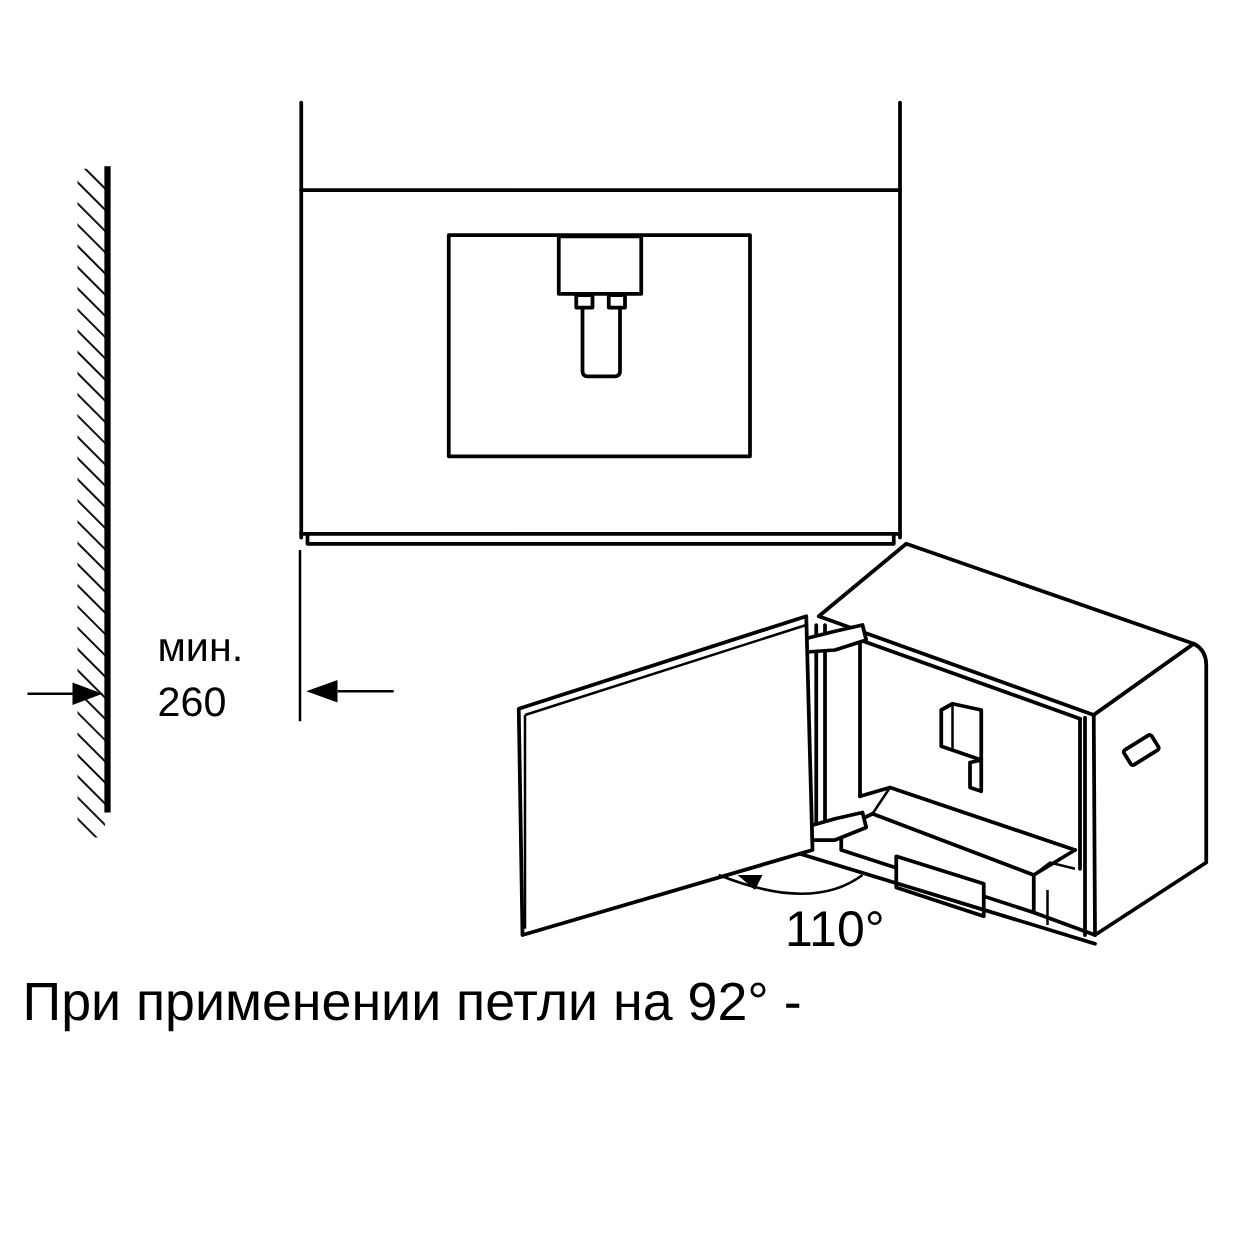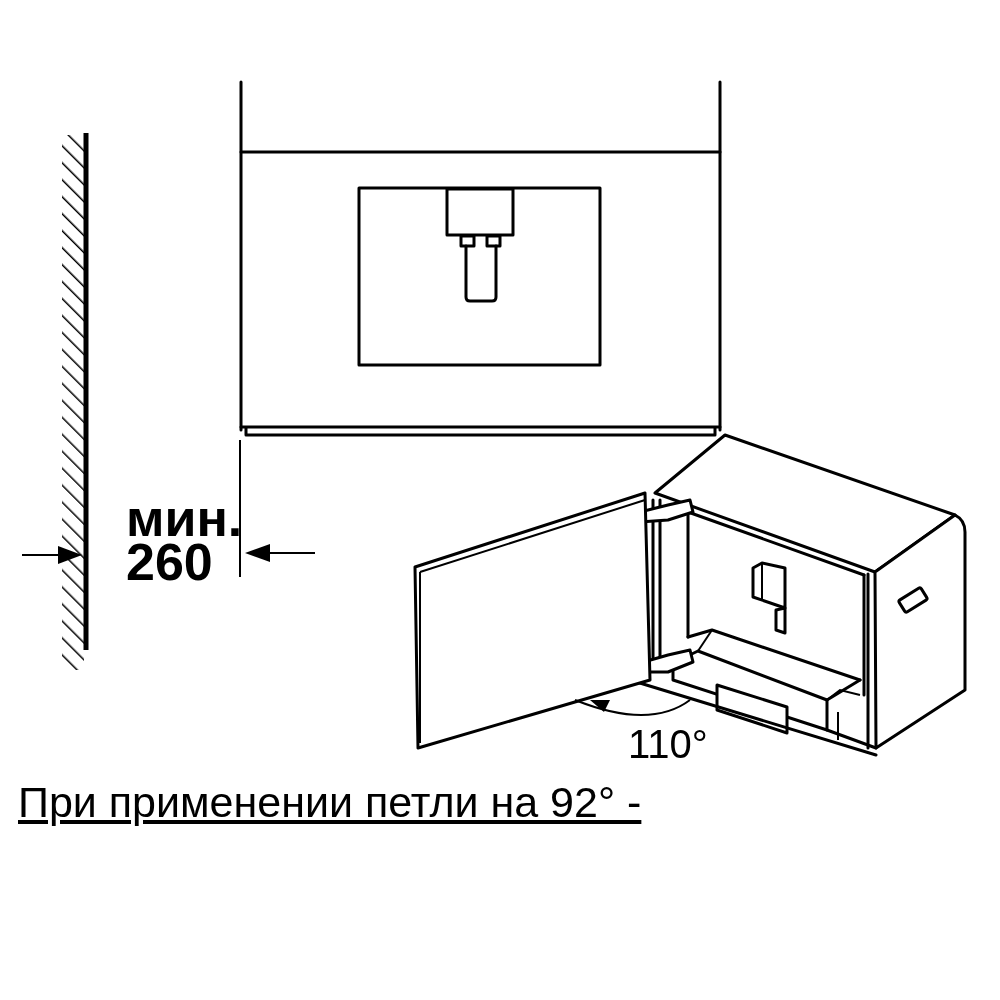--- a/index.html
+++ b/index.html
@@ -1,23 +1,23 @@
 <!DOCTYPE html>
 <html><head>
   <meta charset="utf-8">
   <style>
     html, body { margin: 0; padding: 0; background: #ffffff; }
     body { width: 1000px; height: 1000px; position: relative; overflow: hidden; font-family: "Liberation Sans", sans-serif; color: #000; }
     svg.drawing { position: absolute; left: 0; top: 0; width: 1000px; height: 1000px; }
     .ln { stroke: #000; stroke-width: 3; fill: none; stroke-linejoin: round; stroke-linecap: round; }
     .lnw { stroke: #000; stroke-width: 3; fill: #fff; stroke-linejoin: round; stroke-linecap: round; }
     .thin { stroke: #000; stroke-width: 2; fill: none; }
-    .dim-text { position: absolute; font-size: 52px; line-height: 44px; letter-spacing: 0px; font-weight: bold; }
+    .dim-text { position: absolute; font-size: 33px; line-height: 44px; letter-spacing: 0px; }
     .angle-text { position: absolute; font-size: 40px; line-height: 44px; }
-    .caption { position: absolute; left: 18px; top: 778px; font-size: 43px; line-height: 48px; white-space: nowrap; text-decoration: underline; }
+    .caption { position: absolute; left: 18px; top: 778px; font-size: 43px; line-height: 48px; white-space: nowrap; }
     .caption div { height: 48px; }
   </style>
 </head>
 <body>
 
 <svg class="drawing" viewBox="0 0 1000 1000" xmlns="http://www.w3.org/2000/svg">
   <defs>
     <pattern id="hatch" patternUnits="userSpaceOnUse" width="12" height="12" patternTransform="rotate(-45)">
       <line x1="0" y1="0" x2="0" y2="12" stroke="#000" stroke-width="3"></line>
     </pattern>

